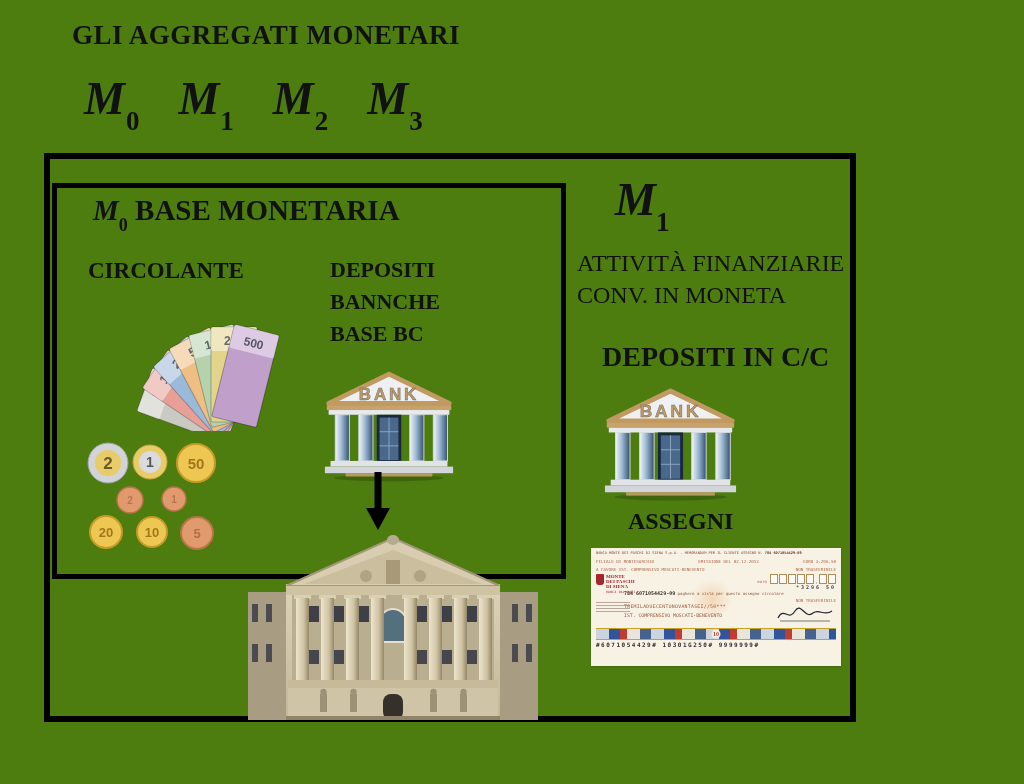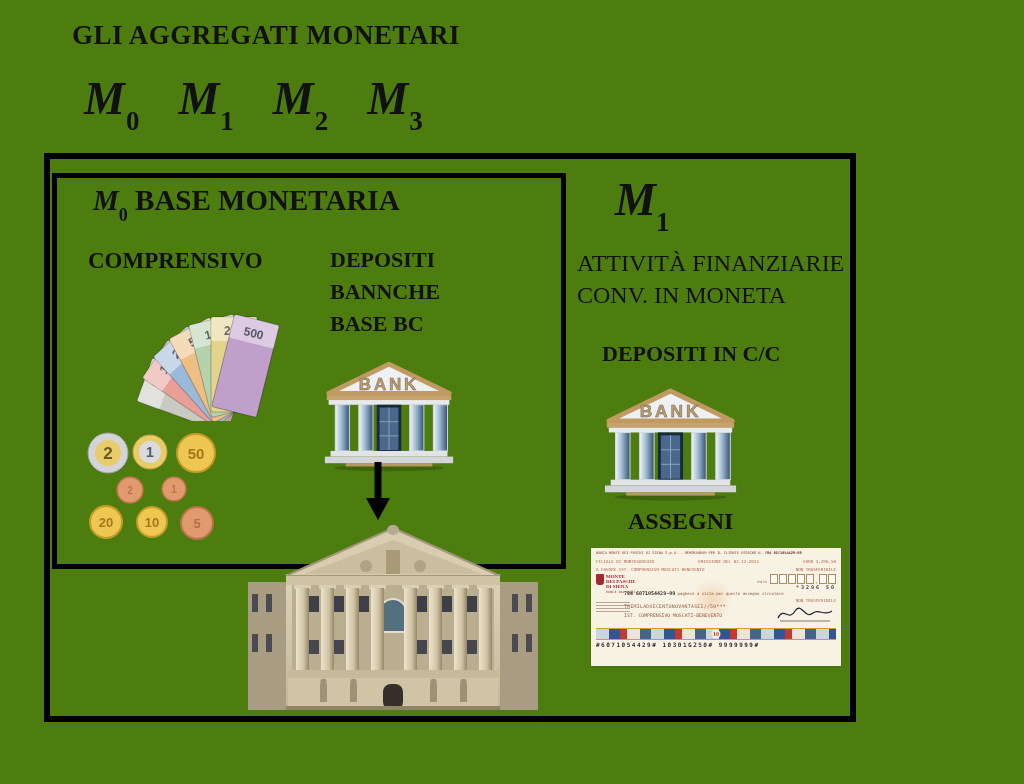--- a/index.html
+++ b/index.html
@@ -7,33 +7,33 @@
           font-family:"Liberation Serif","DejaVu Serif",serif;color:#111;}
   .abs{position:absolute;}
   
   .slide-title{left:72px;top:20px;font-size:27px;font-weight:bold;letter-spacing:0.5px;}
   
   .agg-row{left:84px;top:72px;display:flex;gap:40px;font-size:46px;font-weight:bold;justify-content:flex-end;}
   .agg-row i{font-style:italic;}
   .agg-row sub{font-size:27px;font-style:normal;font-weight:bold;line-height:0;position:relative;top:6px;left:1px;}
   
   .outer-box{left:44px;top:153px;width:812px;height:569px;border:6px solid #000;box-sizing:border-box;}
-  .inner-box{left:2px;top:14px;width:514px;height:396px;border:5px solid #000;box-sizing:border-box;}
+  .inner-box{left:2px;top:24px;width:514px;height:396px;border:5px solid #000;box-sizing:border-box;}
   
   .m0-heading{left:36px;top:6px;font-size:29px;font-weight:bold;}
   .m0-heading i{font-style:italic;}
   .m0-heading sub{font-size:18px;position:relative;top:4px;line-height:0;}
   .col-label{font-weight:bold;font-size:23px;}
   .circolante{left:31px;top:70px;}
   .depositi-bc{left:273px;top:66px;font-size:22px;line-height:32px;}
   .m1-heading{left:565px;top:14px;font-size:46px;font-weight:bold;}
   .m1-heading i{font-style:italic;}
   .m1-heading sub{font-size:27px;position:relative;top:6px;line-height:0;}
   .m1-subtitle{left:527px;top:88px;font-size:24px;font-weight:normal;line-height:32px;}
-  .depositi-cc{left:552px;top:182px;font-size:22px;font-weight:bold;}
+  .depositi-cc{left:552px;top:182px;font-size:28px;font-weight:bold;}
   .assegni{left:578px;top:349px;font-size:24px;font-weight:bold;}
   
   .cheque{left:541px;top:389px;width:240px;height:112px;background:#f8f2e5;
           padding:3px 5px;font-family:"DejaVu Sans Mono",monospace;color:#b0684e;
           box-shadow:0 1px 2px rgba(0,0,0,0.15);font-size:4px;line-height:5px;}
   .chq-head{font-size:3.6px;color:#8a4535;white-space:nowrap;}
   .chq-head b{color:#6e3225;}
   .chq-row{display:flex;justify-content:space-between;margin-top:3px;white-space:nowrap;font-size:4.2px;}
   .chq-main{position:relative;height:52px;margin-top:2px;}
   .chq-logo{position:absolute;left:0;top:0;display:flex;gap:2px;}
@@ -77,21 +77,21 @@
   </div>
 
   <div class="abs outer-box">
 
     <div class="abs inner-box">
 
       <div class="abs m0-heading">
         <i>M</i><sub>0</sub>&nbsp;<span>BASE MONETARIA</span>
       </div>
 
-      <div class="abs col-label circolante">COMPRENSIVO</div>
+      <div class="abs col-label circolante">CIRCOLANTE</div>
 
       <div class="abs col-label depositi-bc">
         <div>DEPOSITI</div>
         <div>BANNCHE</div>
         <div>BASE BC</div>
       </div>
 
       <svg class="abs" style="left:25px;top:111px;" width="215" height="132" viewBox="0 0 215 132">
         <g transform="rotate(-70 152 123)">
           <rect x="129" y="28" width="46" height="95" rx="2" stroke="rgba(0,0,0,0.25)" fill="#c9cbc2"></rect>

